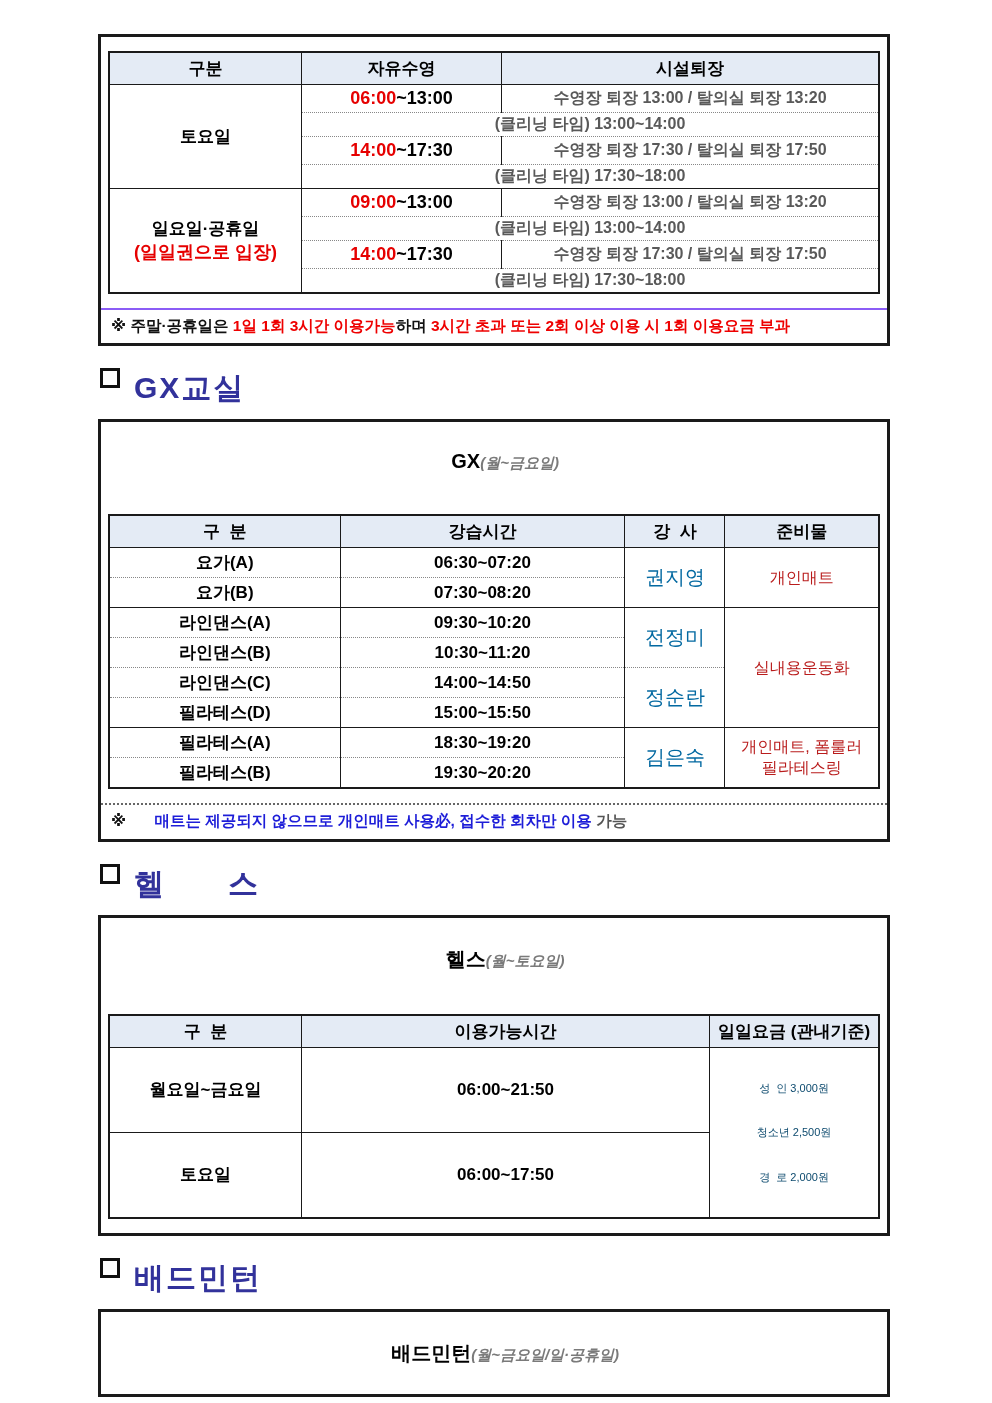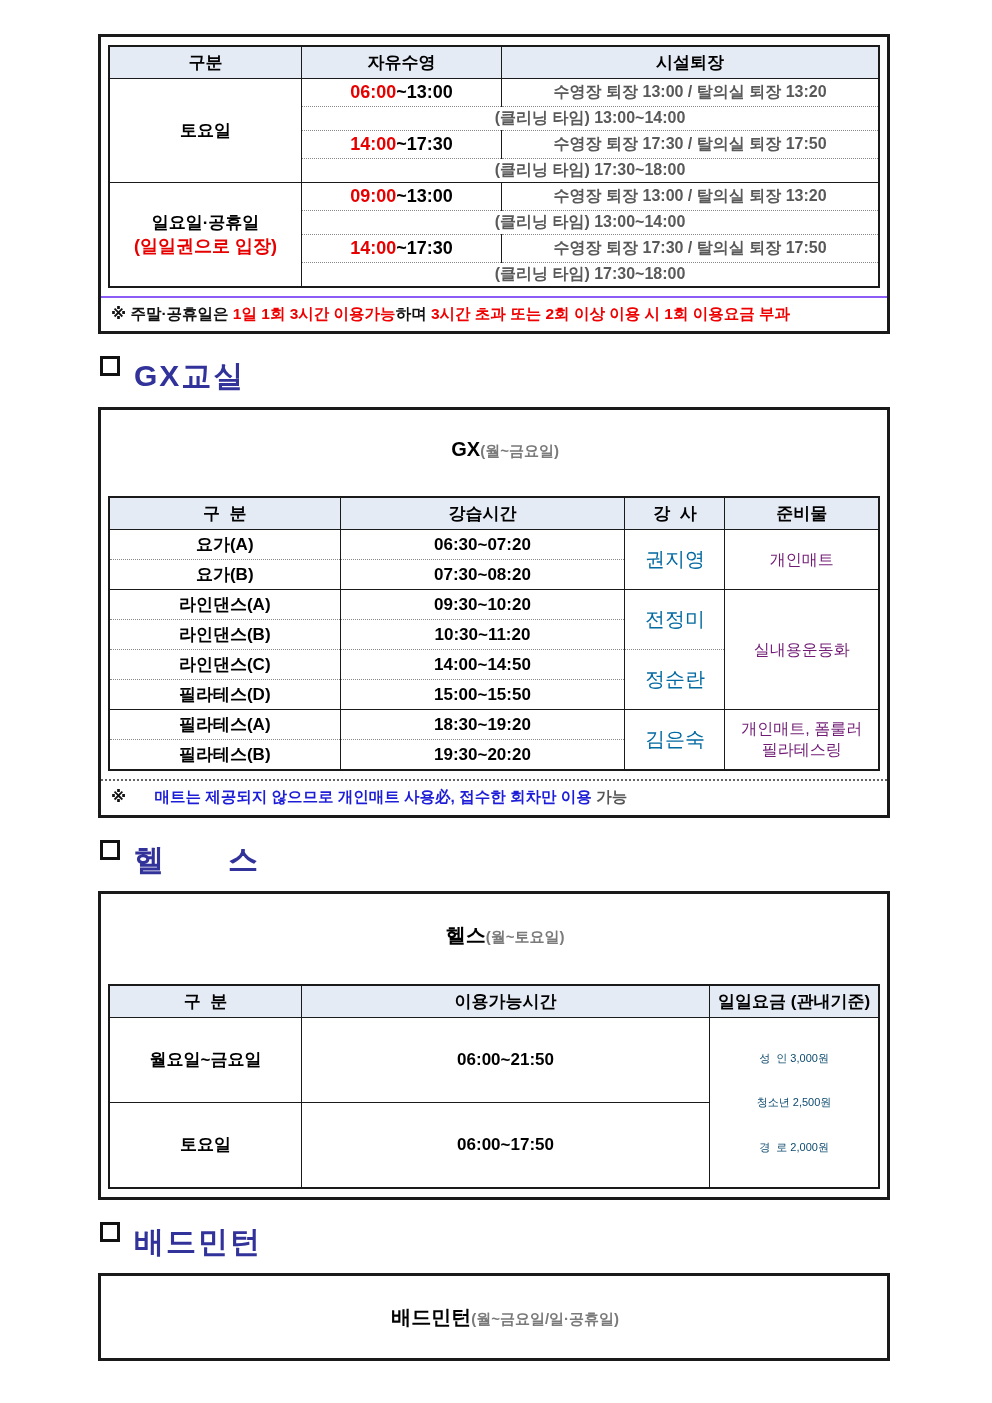--- a/index.html
+++ b/index.html
@@ -5,22 +5,22 @@
   html,body { margin:0; padding:0; background:#ffffff; }
   body {
     width:992px; min-height:1403px; box-sizing:border-box;
     padding:34px 102px 24px 98px;
     font-family:"Liberation Sans","DejaVu Sans",sans-serif;
     color:#000;
   }
   
   .box { border:3px solid #1a1a1a; margin-bottom:2px; }
   .box-title { text-align:center; font-weight:bold; font-size:20px; padding:5px 0 4px; white-space:pre; }
-  .box-title .sub { font-weight:bold; font-size:15px; color:#7a7a7a; }
-  .tblwrap { padding:8px 7px; }
+  .box-title .sub { font-weight:bold; font-size:15px; color:#7a7a7a;font-style:italic; }
+  .tblwrap { padding:14px 7px; }
   table.tbl { width:100%; border-collapse:collapse; border:2px solid #1a1a1a; table-layout:fixed; }
   .tbl th, .tbl td { border-left:1.5px solid #1a1a1a; border-top:1.5px solid #1a1a1a; text-align:center; padding:3px 2px; }
   .tbl th:first-child, .tbl td.first { border-left:none; }
   .tbl th { background:#e4ebf5; font-weight:bold; font-size:17px; padding:4px 2px; white-space:pre; }
   .tbl tr.dot > td { border-top:1.5px dotted #888; }
   .cell-main { font-weight:bold; font-size:17px; white-space:pre; }
   .cell-time { font-weight:bold; font-size:18px; white-space:pre; }
   .graytxt { color:#595959; font-weight:bold; font-size:16px; }
   .red  { color:#e60000; }
   .subred  { color:#e60000; font-weight:bold; font-size:18px; }
@@ -31,21 +31,21 @@
   .nred  { color:#ee0000; }
   .nblue { color:#1d1dd8;margin-left:24px; }
   .ngray { color:#555; }
   .section-heading {
     display:flex; align-items:flex-start; margin:22px 0 10px 2px;
     color:#32329B; font-weight:bold; font-size:30px; letter-spacing:2px; white-space:pre;
   }
   .sq { width:14px; height:14px; border:3px solid #111; display:inline-block; margin-right:14px; flex:none; }
   .day-label { font-weight:bold; font-size:17px; }
   .instr { color:#0369a1; font-size:20px; }
-  .equip { color:#701a75; font-size:16px; line-height:1.3; }
+  .equip { color:#b91c1c; font-size:16px; line-height:1.3; }
 </style>
 </head>
 <body>
 
 <div class="box">
   <div class="tblwrap">
     <table class="tbl">
       <colgroup>
           <col style="width:25%">
           <col style="width:26%">

